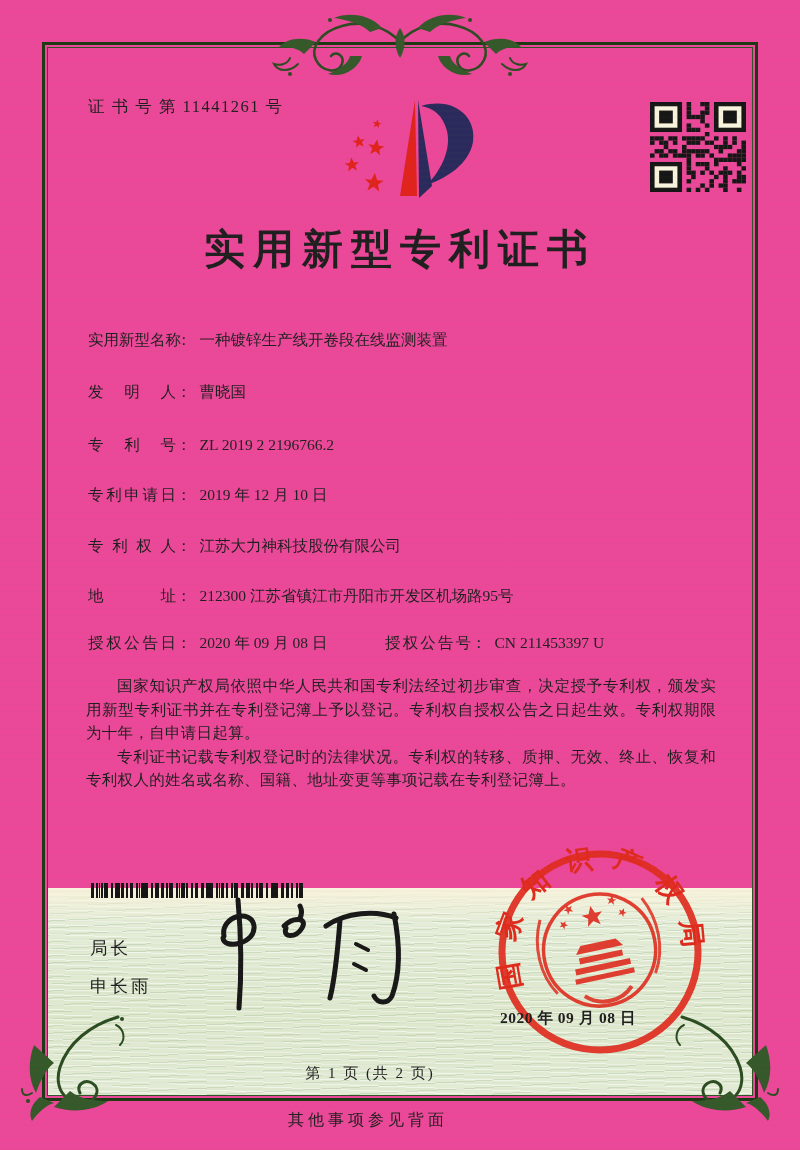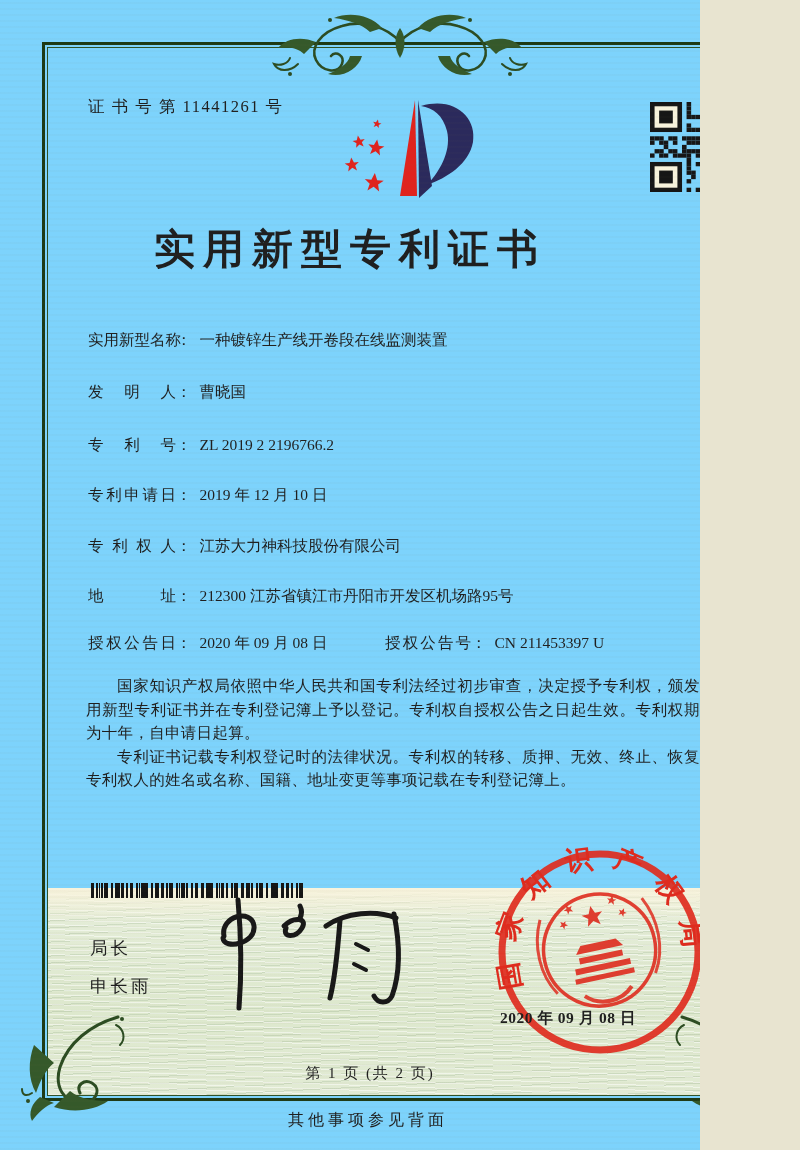--- a/index.html
+++ b/index.html
@@ -1,16 +1,16 @@
 <!DOCTYPE html>
 <html><head>
 <meta charset="utf-8">
 <style>
   html,body{margin:0;padding:0;background:#e8e4d0;}
-  .page{position:relative;width:700px;height:1150px;background:#7dd3fc;overflow:hidden;
+  .page{position:relative;width:800px;height:1150px;background:#ec4899;overflow:hidden;
         font-family:"Liberation Serif","DejaVu Serif",serif;color:#1f1f1f;}
   .page::after{content:"";position:absolute;inset:0;pointer-events:none;
         background:repeating-linear-gradient(0deg,rgba(120,110,70,.03) 0 2px,rgba(0,0,0,0) 2px 6px);}
   
   .frame-outer{position:absolute;left:42px;top:42px;width:710px;height:1053px;border:3px solid #1d3a15;}
   .frame-inner{position:absolute;left:47px;top:47px;width:704px;height:1047px;border:1px solid #2f5226;}
   
   .band{position:absolute;left:48px;top:888px;width:704px;height:207px;
         background:
          repeating-linear-gradient(2deg,rgba(255,255,255,.5) 0 1px,rgba(255,255,255,0) 1px 5px),

